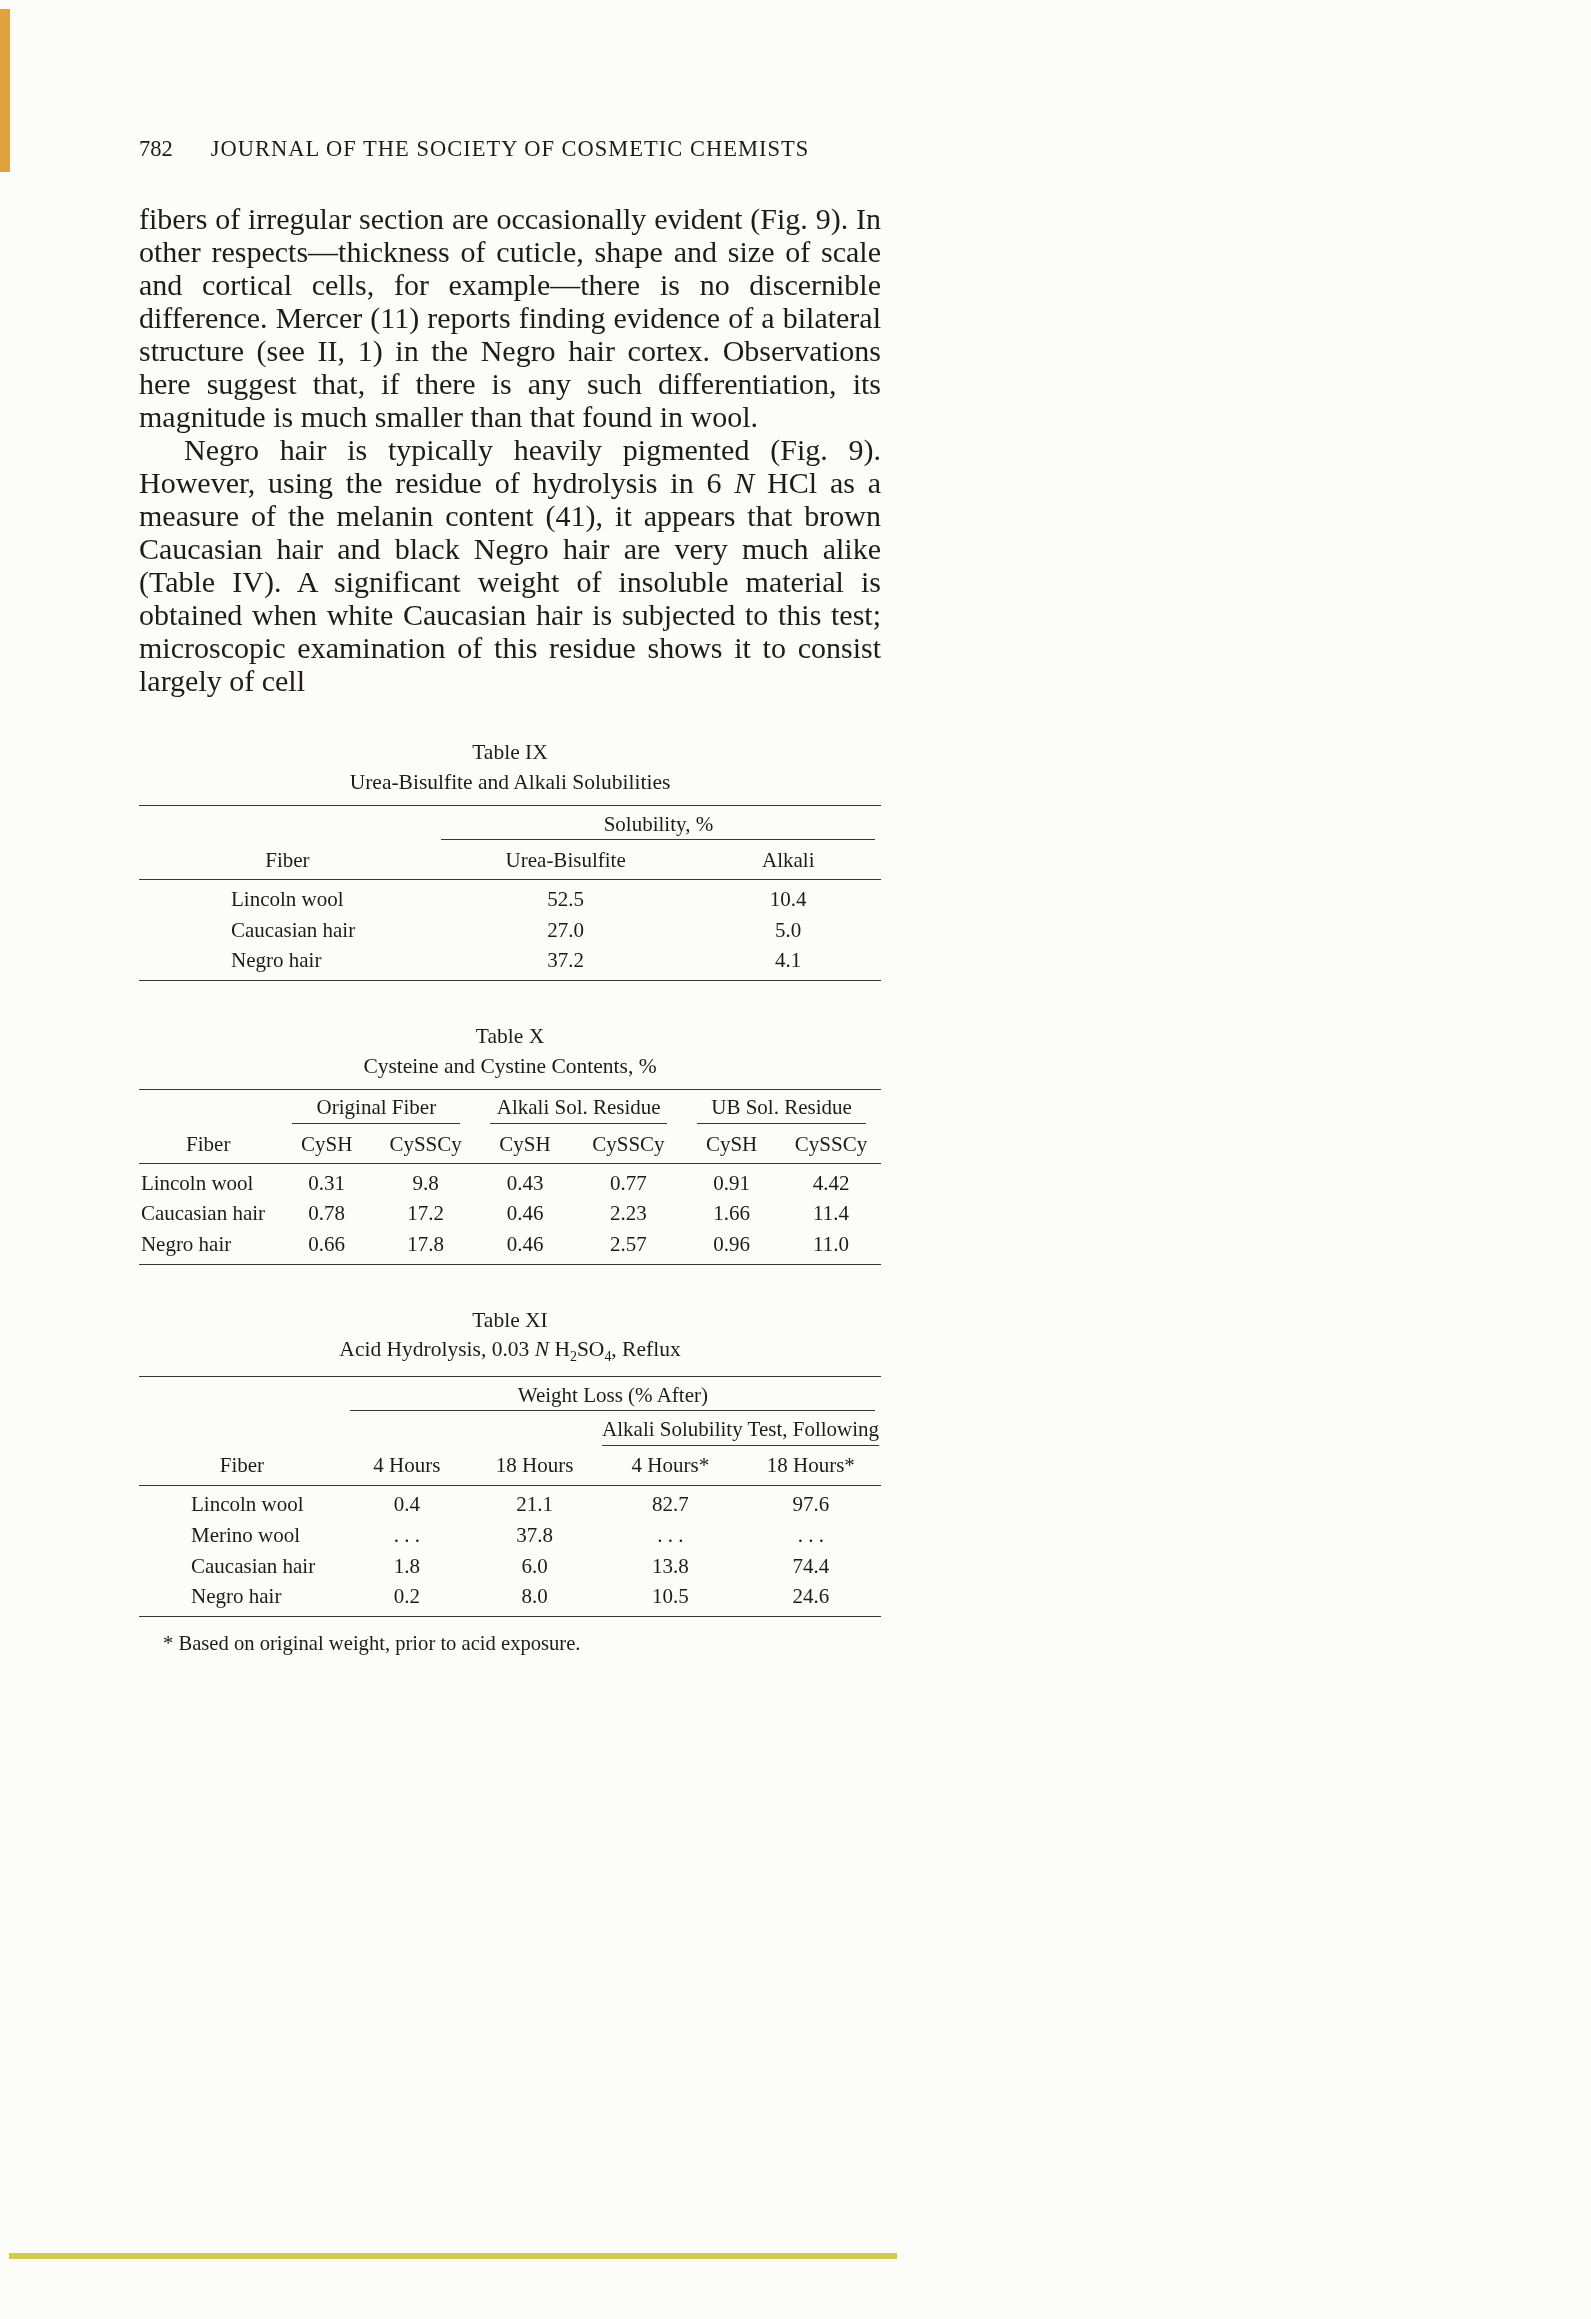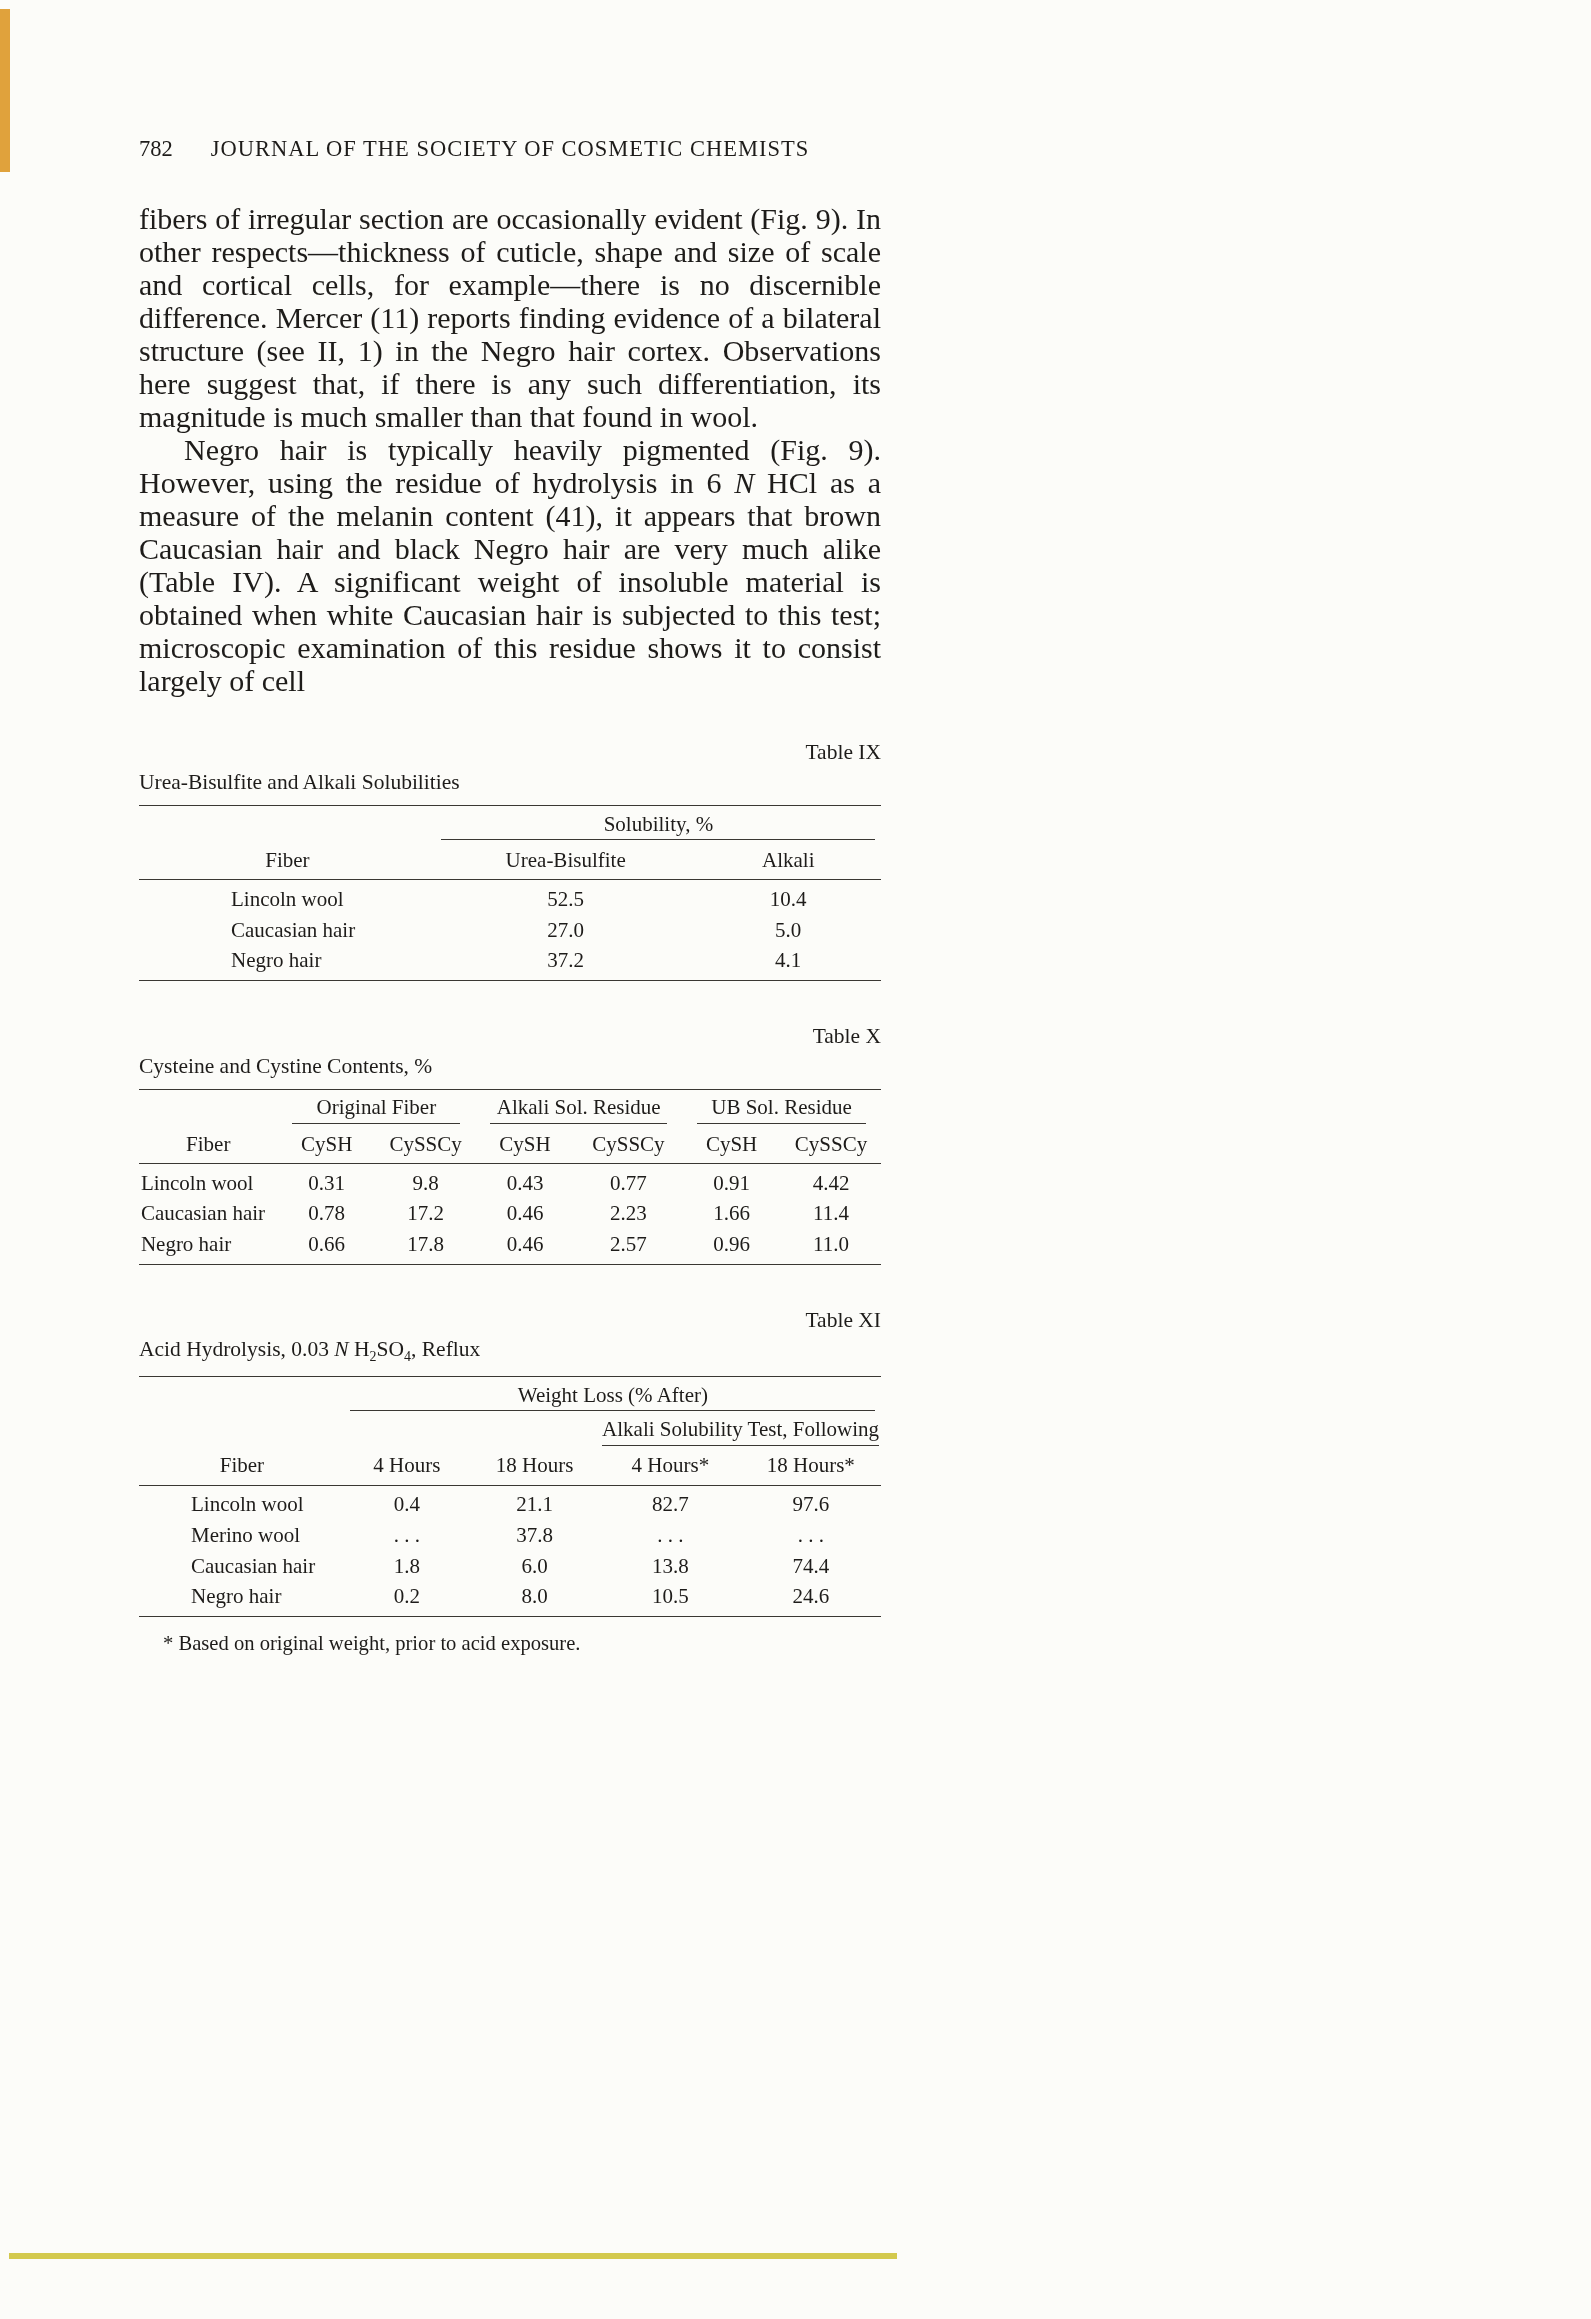--- a/index.html
+++ b/index.html
@@ -27,22 +27,22 @@
   .journal-title{letter-spacing:1px;}
 
   
   .bodytext{margin-top:36px;font-size:30px;line-height:33px;text-align:justify;}
   .bodytext p{margin:0;}
   .para-indent{text-indent:45px;}
   .it{font-style:italic;}
 
   
   .table-block{margin-top:43px;}
-  .tbl-title{text-align:right;font-size:21.5px;margin-bottom:4.7px;}
-  .tbl-sub{text-align:left;font-size:21.5px;margin-bottom:10.3px;}
+  .tbl-title{text-align:center;font-size:21.5px;margin-bottom:4.7px;}
+  .tbl-sub{text-align:center;font-size:21.5px;margin-bottom:10.3px;}
   table{width:100%;border-collapse:collapse;font-size:21px;
         border-top:1.9px solid var(--rule);border-bottom:1.9px solid var(--rule);}
   th,td{font-weight:normal;padding:2.8px 1.9px;text-align:center;vertical-align:bottom;}
   thead tr:first-child th, thead tr:first-child td{padding-top:5.6px;}
   .spanrule{border-bottom:1.9px solid var(--rule);padding-bottom:2.8px;white-space:nowrap;}
   .gap .spanrule{margin:0 13px;}
   .gap-sm .spanrule{margin:0 3.7px;}
   .colhead-row th{border-bottom:1.9px solid var(--rule);padding-bottom:6.6px;padding-top:4.7px;}
   tbody tr:first-child td{padding-top:6.6px;}
   tbody tr:last-child td{padding-bottom:6.6px;}

